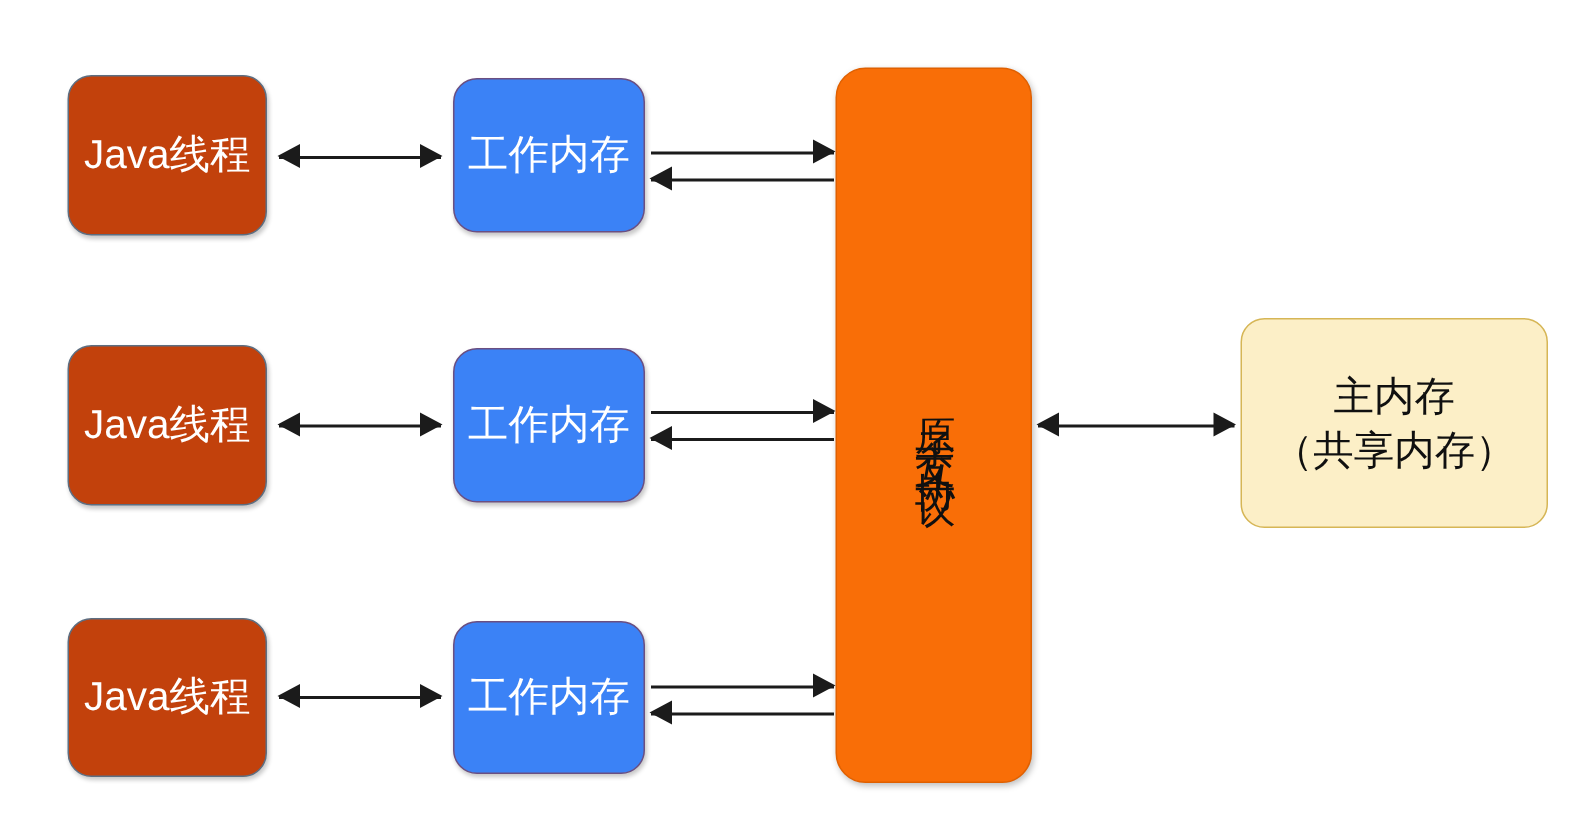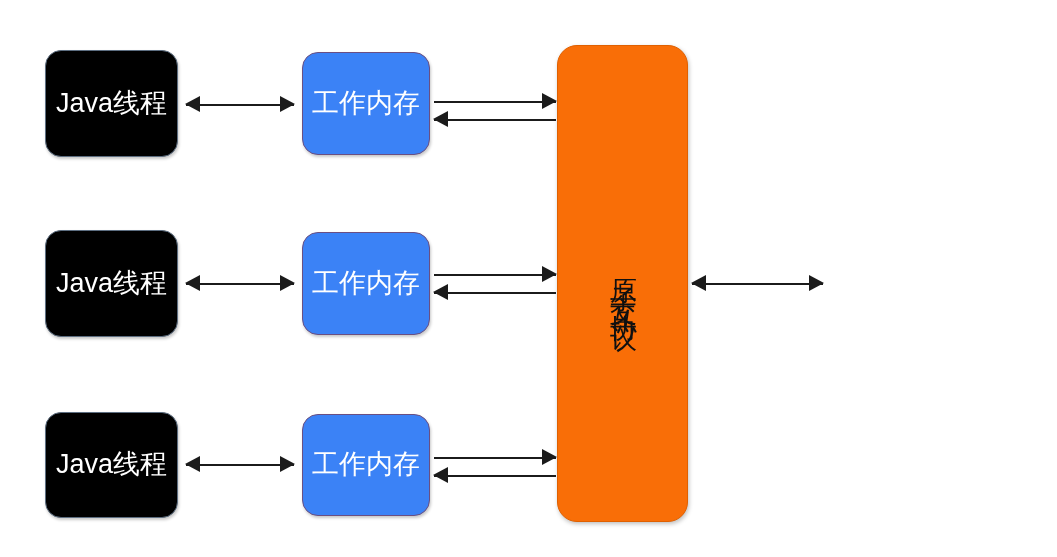--- a/index.html
+++ b/index.html
@@ -19,21 +19,21 @@
     align-items:center;
     justify-content:center;
     text-align:center;
     border-radius:14px;
     line-height:1.18;
     white-space:pre-line;
   }
 
   
   .thread{
-    background:#000000;
+    background:#c2410c;
     border:1px solid #5d6e81;
     color:#ffffff;
     font-size:27px;
     border-radius:16px;
     box-shadow:1px 2px 3px rgba(0,0,0,.22);
   }
   
   .worker{
     background:#3b82f6;
     border:1px solid #6a4f82;
@@ -104,20 +104,24 @@
     <span>工作内存</span>
   </div>
   <div class="node worker" style="left:302px;top:414px;width:128px;height:102px;">
     <span>工作内存</span>
   </div>
 
   <div class="node protocol" style="left:557px;top:45px;width:131px;height:477px;">
     <span>原子交互协议</span>
   </div>
 
+  <div class="node mainmem" style="left:827px;top:212px;width:205px;height:140px;">
+    <span>主内存
+（共享内存）</span>
+  </div>
 
   <div class="arrow" style="left:186px;top:104px;width:108px;">
     <div class="shaft"></div>
     <div class="head left"></div>
     <div class="head right"></div>
   </div>
   <div class="arrow" style="left:186px;top:283px;width:108px;">
     <div class="shaft"></div>
     <div class="head left"></div>
     <div class="head right"></div>

